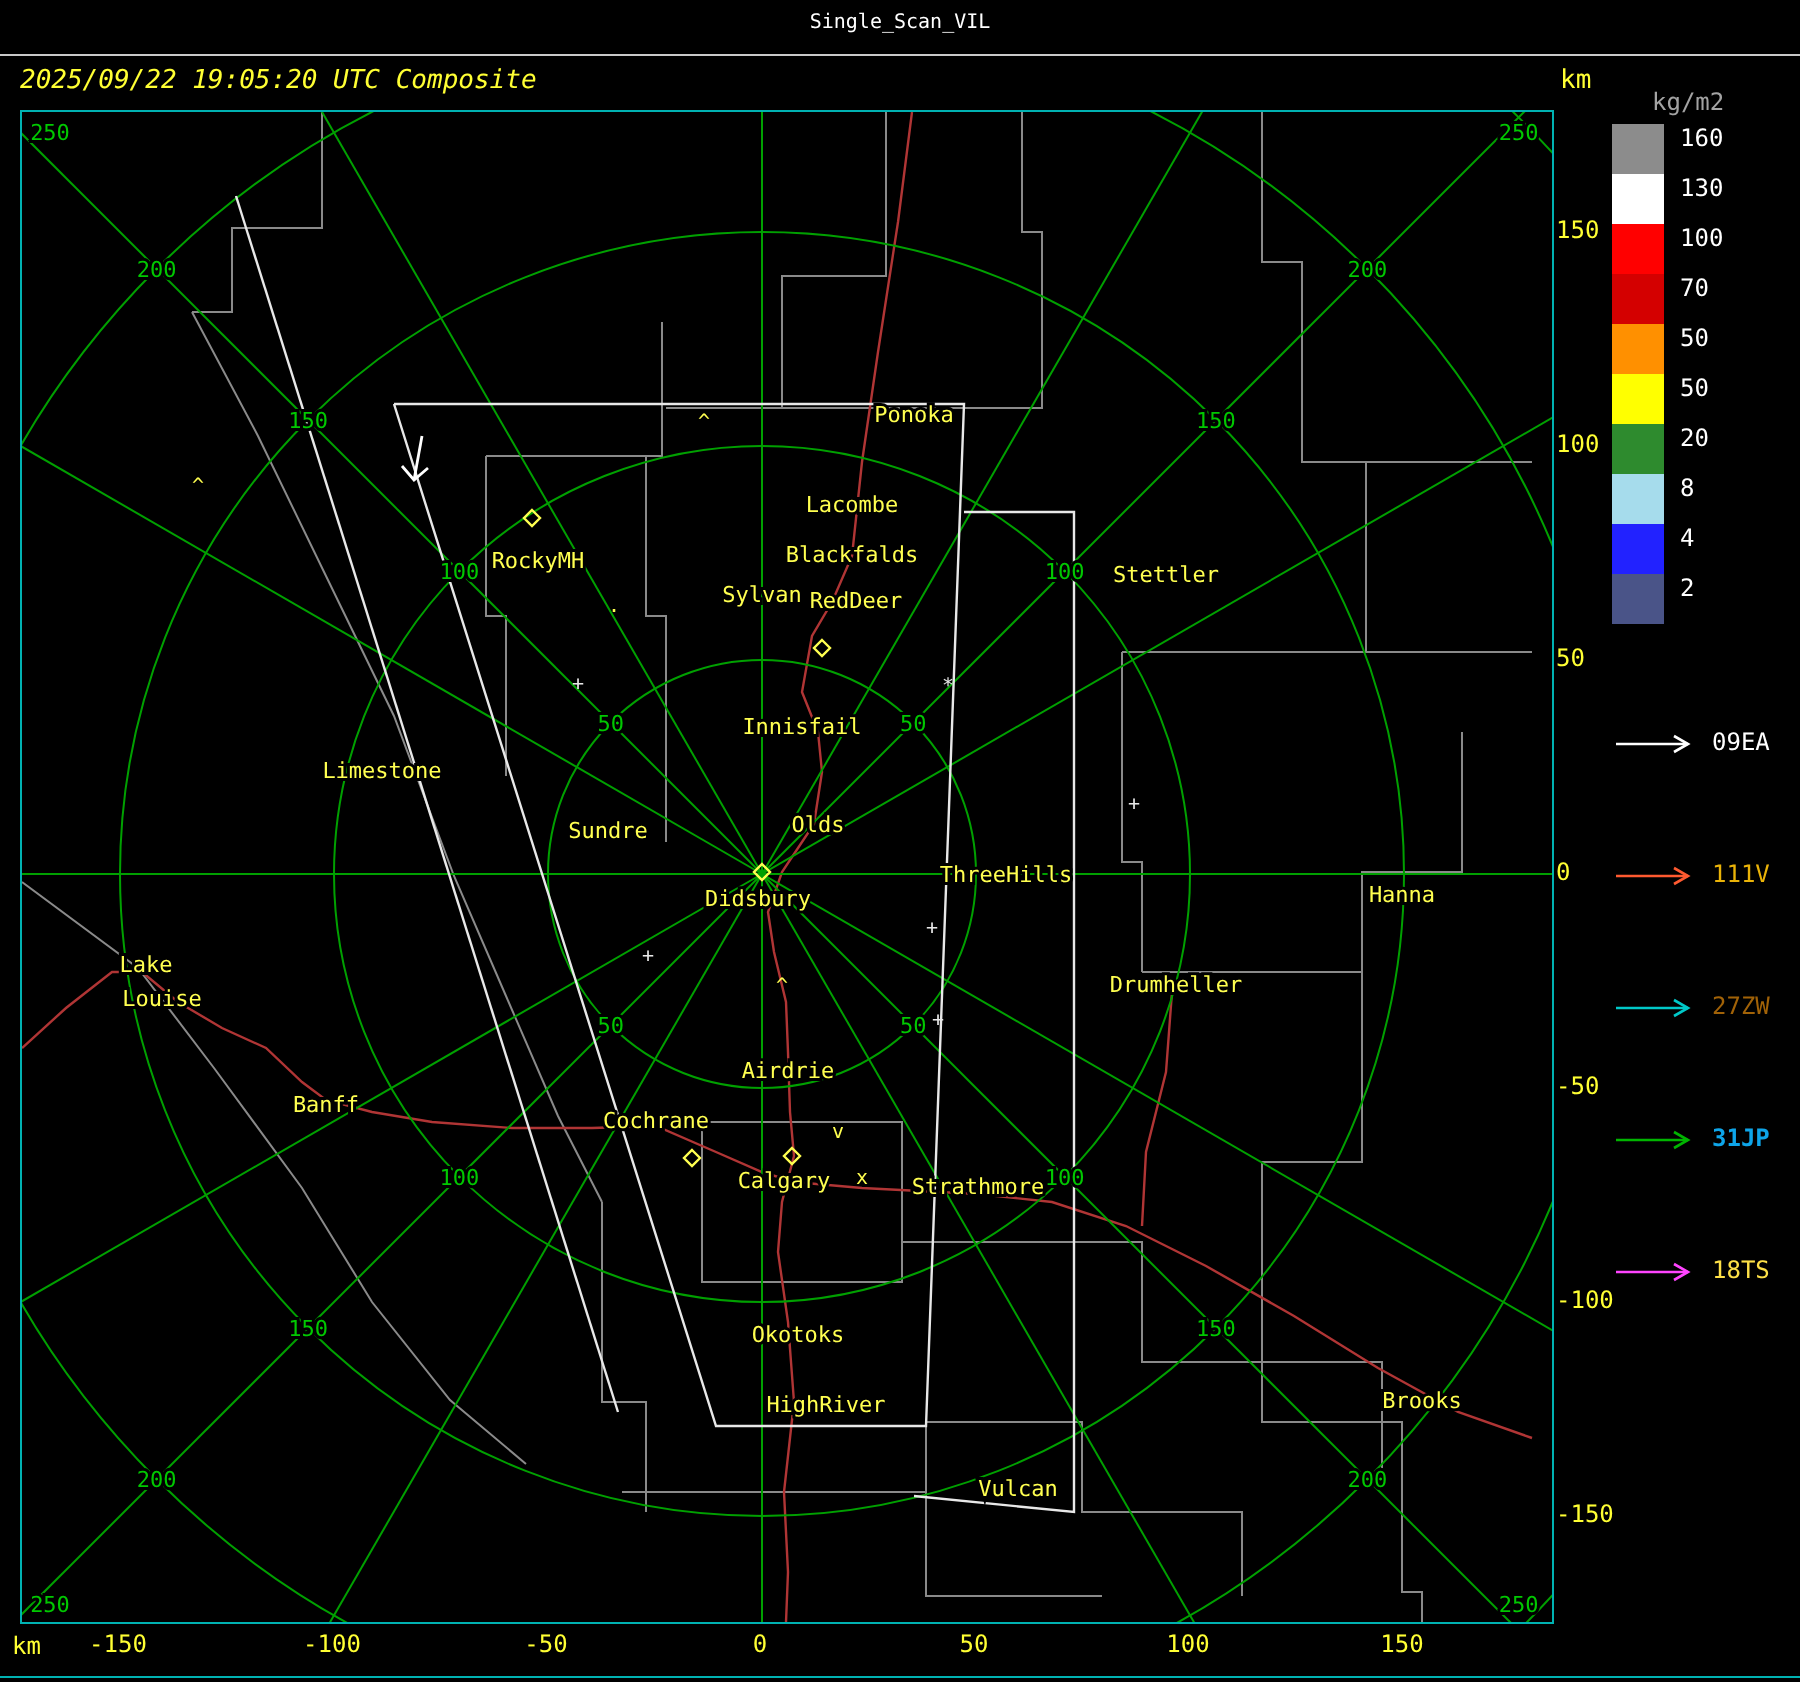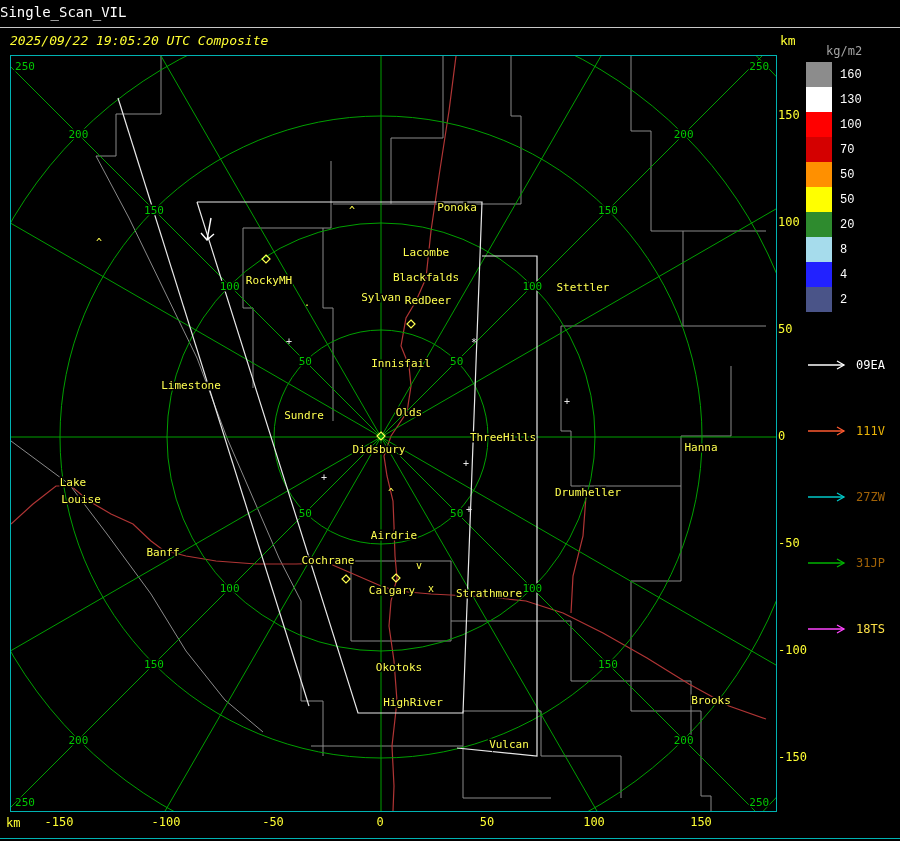--- a/index.html
+++ b/index.html
@@ -1,37 +1,37 @@
 <!DOCTYPE html>
 <html><head>
 <meta charset="utf-8">
 <style>
   html,body{margin:0;padding:0;background:#000;}
   body{width:900px;height:841px;position:relative;overflow:hidden;
        font-family:"DejaVu Sans Mono","Liberation Mono",monospace;}
   .abs{position:absolute;}
-  .titlebar{left:0;top:0;width:900px;height:27px;color:#ffffff;font-size:14px;
-            text-align:left;line-height:24px;border-bottom:1px solid #c8c8c8;}
+  .titlebar{left:0;top:0;width:900px;height:27px;color:#ffffff;font-size:10px;
+            text-align:center;line-height:24px;border-bottom:1px solid #c8c8c8;}
   .timestamp{left:10px;top:33px;color:#ffff33;font-size:13px;font-style:italic;}
   .km-top{left:780px;top:33px;color:#ffff33;font-size:13px;}
   .mapframe{left:10px;top:55px;width:765px;height:755px;border:1px solid #00b2b2;}
   .mapframe svg{display:block;}
   .right-axis{left:778px;top:0;width:60px;height:841px;}
   .right-axis span{position:absolute;color:#ffff33;font-size:12px;white-space:nowrap;}
   .bottom-axis{left:0;top:815px;width:900px;height:16px;}
   .bottom-axis span{position:absolute;width:48px;text-align:center;color:#ffff33;font-size:12px;}
   .km-bottom{left:6px;top:816px;color:#ffff33;font-size:12px;}
   .bottom-line{left:0;top:838px;width:900px;height:1px;background:#00b2b2;}
   .sidebar{left:806px;top:44px;width:92px;}
   .scale-unit{color:#a3a3a3;font-size:12px;margin-left:20px;margin-bottom:4px;}
-  .scale-row{display:flex;align-items:center;height:25px;font-family:Liberation Mono, monospace;}
+  .scale-row{display:flex;align-items:flex-start;height:25px;}
   .swatch{width:26px;height:25px;}
   .scale-val{color:#ffffff;font-size:12px;margin-left:8px;}
   .tracks{margin-top:14px;}
-  .track-row{display:flex;align-items:center;height:26px;margin-top:40px;}
+  .track-row{display:flex;align-items:flex-end;height:26px;margin-top:40px;}
   .track-row svg{flex:none;}
   .track-id{font-size:12px;margin-left:6px;}
 </style>
 </head>
 <body>
 
 <div class="abs titlebar">Single_Scan_VIL</div>
 <div class="abs timestamp">2025/09/22 19:05:20 UTC Composite</div>
 <div class="abs km-top">km</div>
 
@@ -260,21 +260,21 @@
           <line x1="2" y1="6" x2="38" y2="6" stroke="#00c8c8" stroke-width="1.3"></line>
           <polyline points="31,2 38,6 31,10" fill="none" stroke="#00c8c8" stroke-width="1.3"></polyline>
         </svg>
         <span class="track-id" style="color: #a16207;">27ZW</span>
       </div>
       <div class="track-row">
         <svg width="44" height="12">
           <line x1="2" y1="6" x2="38" y2="6" stroke="#00b400" stroke-width="1.3"></line>
           <polyline points="31,2 38,6 31,10" fill="none" stroke="#00b400" stroke-width="1.3"></polyline>
         </svg>
-        <span class="track-id" style="color: #a16207;">31JP</span>
+        <span class="track-id" style="color: #0ea5e9; font-weight: bold;">31JP</span>
       </div>
       <div class="track-row">
         <svg width="44" height="12">
           <line x1="2" y1="6" x2="38" y2="6" stroke="#ff44ff" stroke-width="1.3"></line>
           <polyline points="31,2 38,6 31,10" fill="none" stroke="#ff44ff" stroke-width="1.3"></polyline>
         </svg>
         <span class="track-id" style="color: #fde047;">18TS</span>
       </div>
     </div>
 </div>

